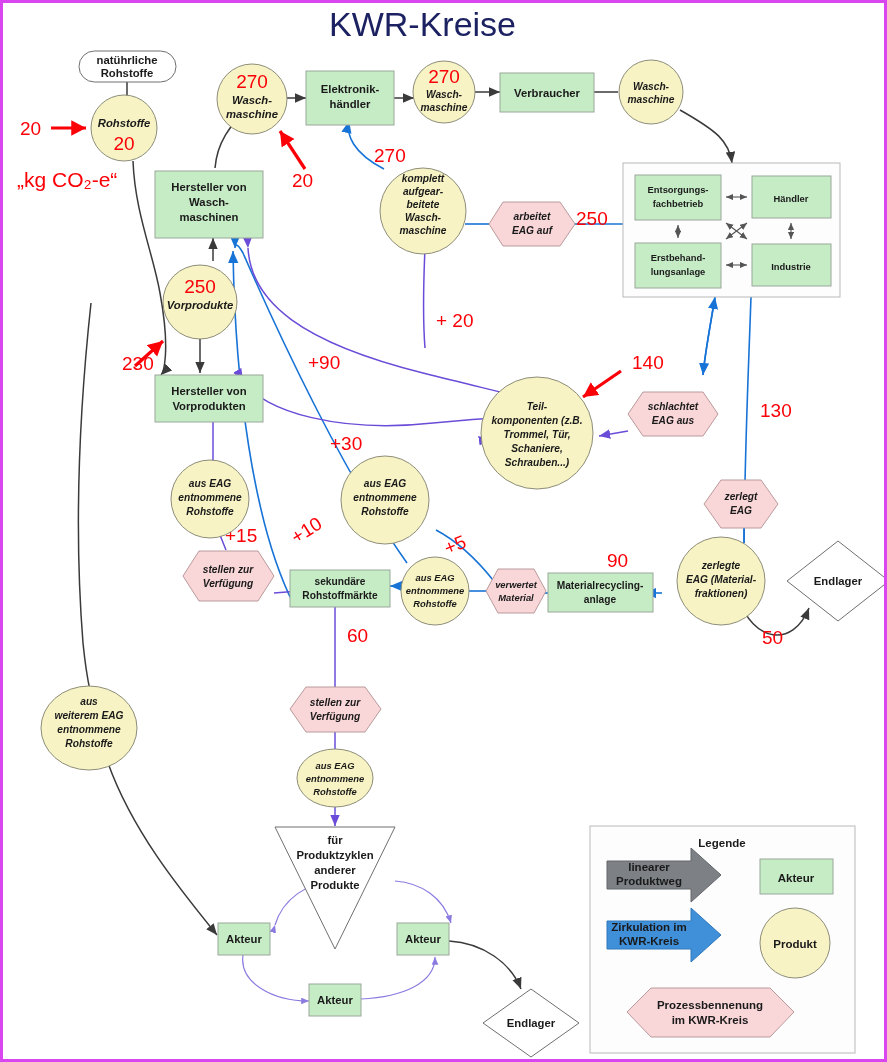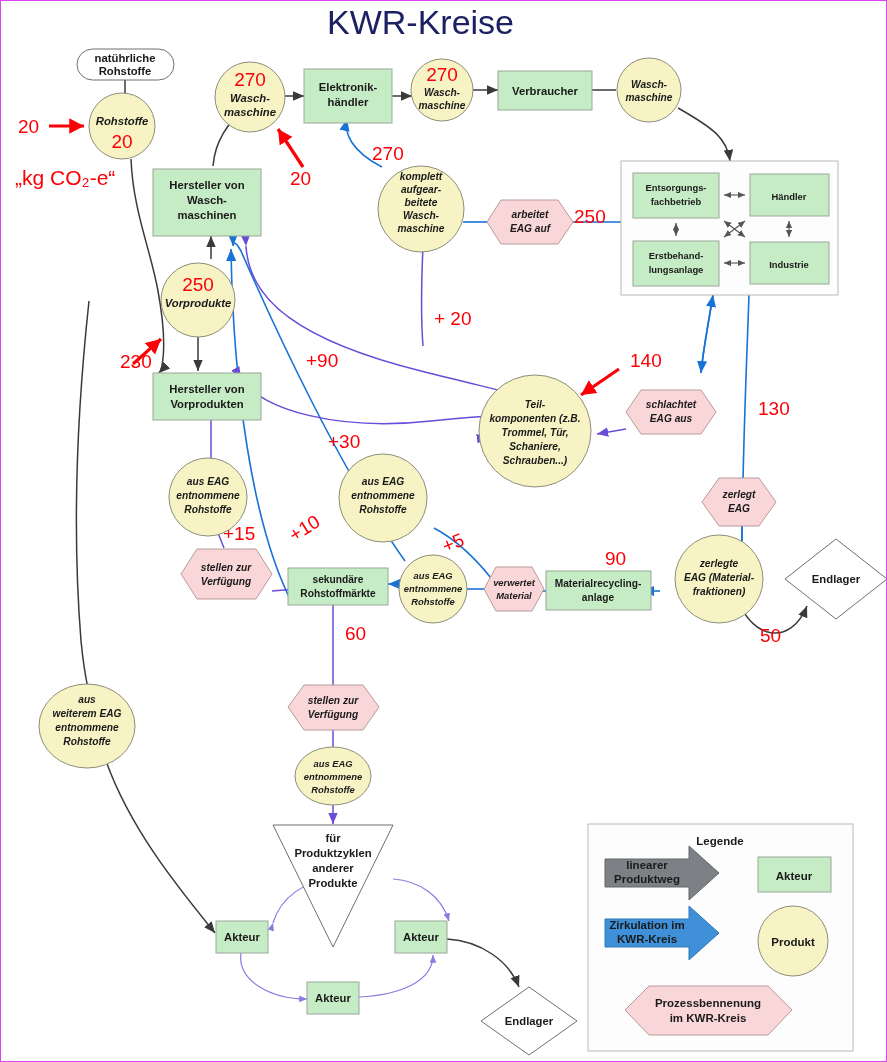--- a/index.html
+++ b/index.html
@@ -1,18 +1,18 @@
 <!DOCTYPE html>
 <html><head>
 <meta charset="utf-8">
 <style>
   html,body{margin:0;padding:0;background:#fff;}
   body{font-family:"Liberation Sans","DejaVu Sans",sans-serif;}
   #page{position:relative;width:887px;height:1062px;background:#ffffff;
-        border:1px solid #d946ef;box-sizing:border-box;overflow:hidden;}
+        border:3px solid #d946ef;box-sizing:border-box;overflow:hidden;}
   #svgroot{position:absolute;left:0;top:0;width:887px;height:1062px;}
   .ttl{font-size:34px;fill:#1b2161;font-family:"Liberation Sans",sans-serif;}
   .red{fill:#fb0007;font-family:"Liberation Sans",sans-serif;font-size:19px;}
   .redbig{fill:#fb0007;font-size:21px;font-family:"Liberation Sans",sans-serif;}
   .nodetxt{font-size:11.3px;fill:#1a1a1a;font-weight:bold;
            font-family:"Liberation Sans",sans-serif;}
   .nodeital{font-size:11.3px;fill:#1a1a1a;font-weight:bold;font-style:italic;
             font-family:"Liberation Sans",sans-serif;}
   .sm{font-size:10.2px;}
   .xs{font-size:9.4px;}

